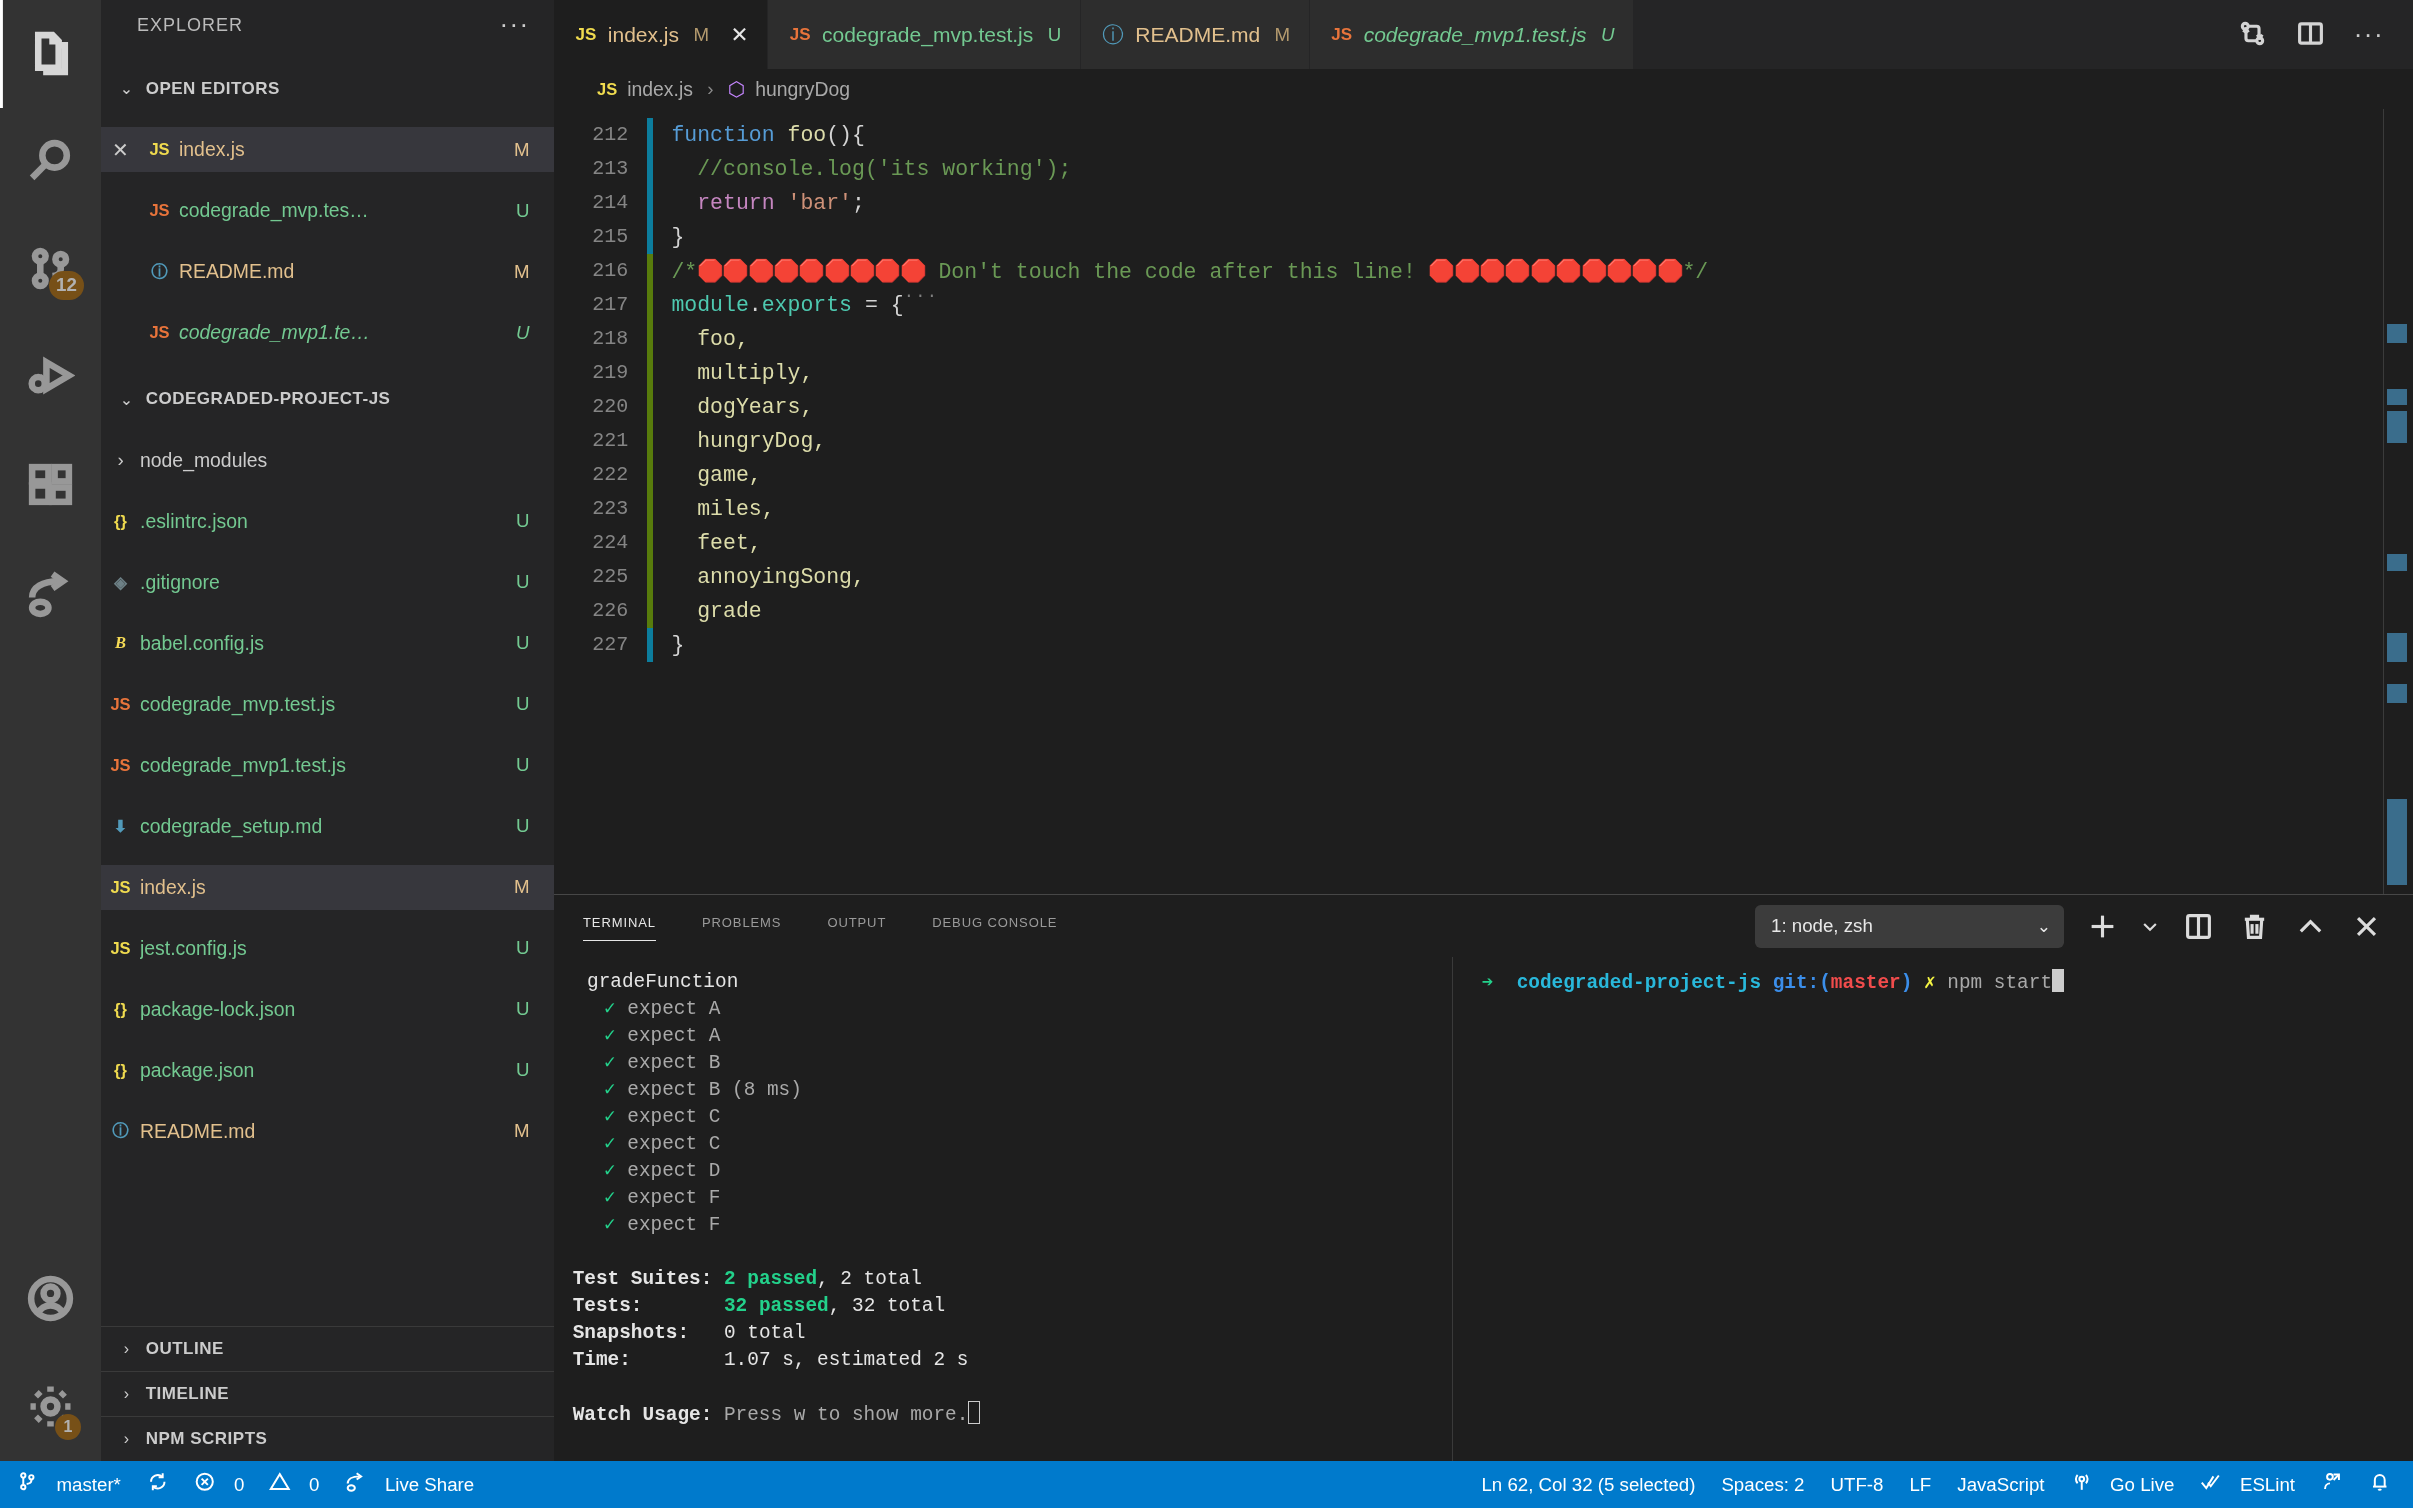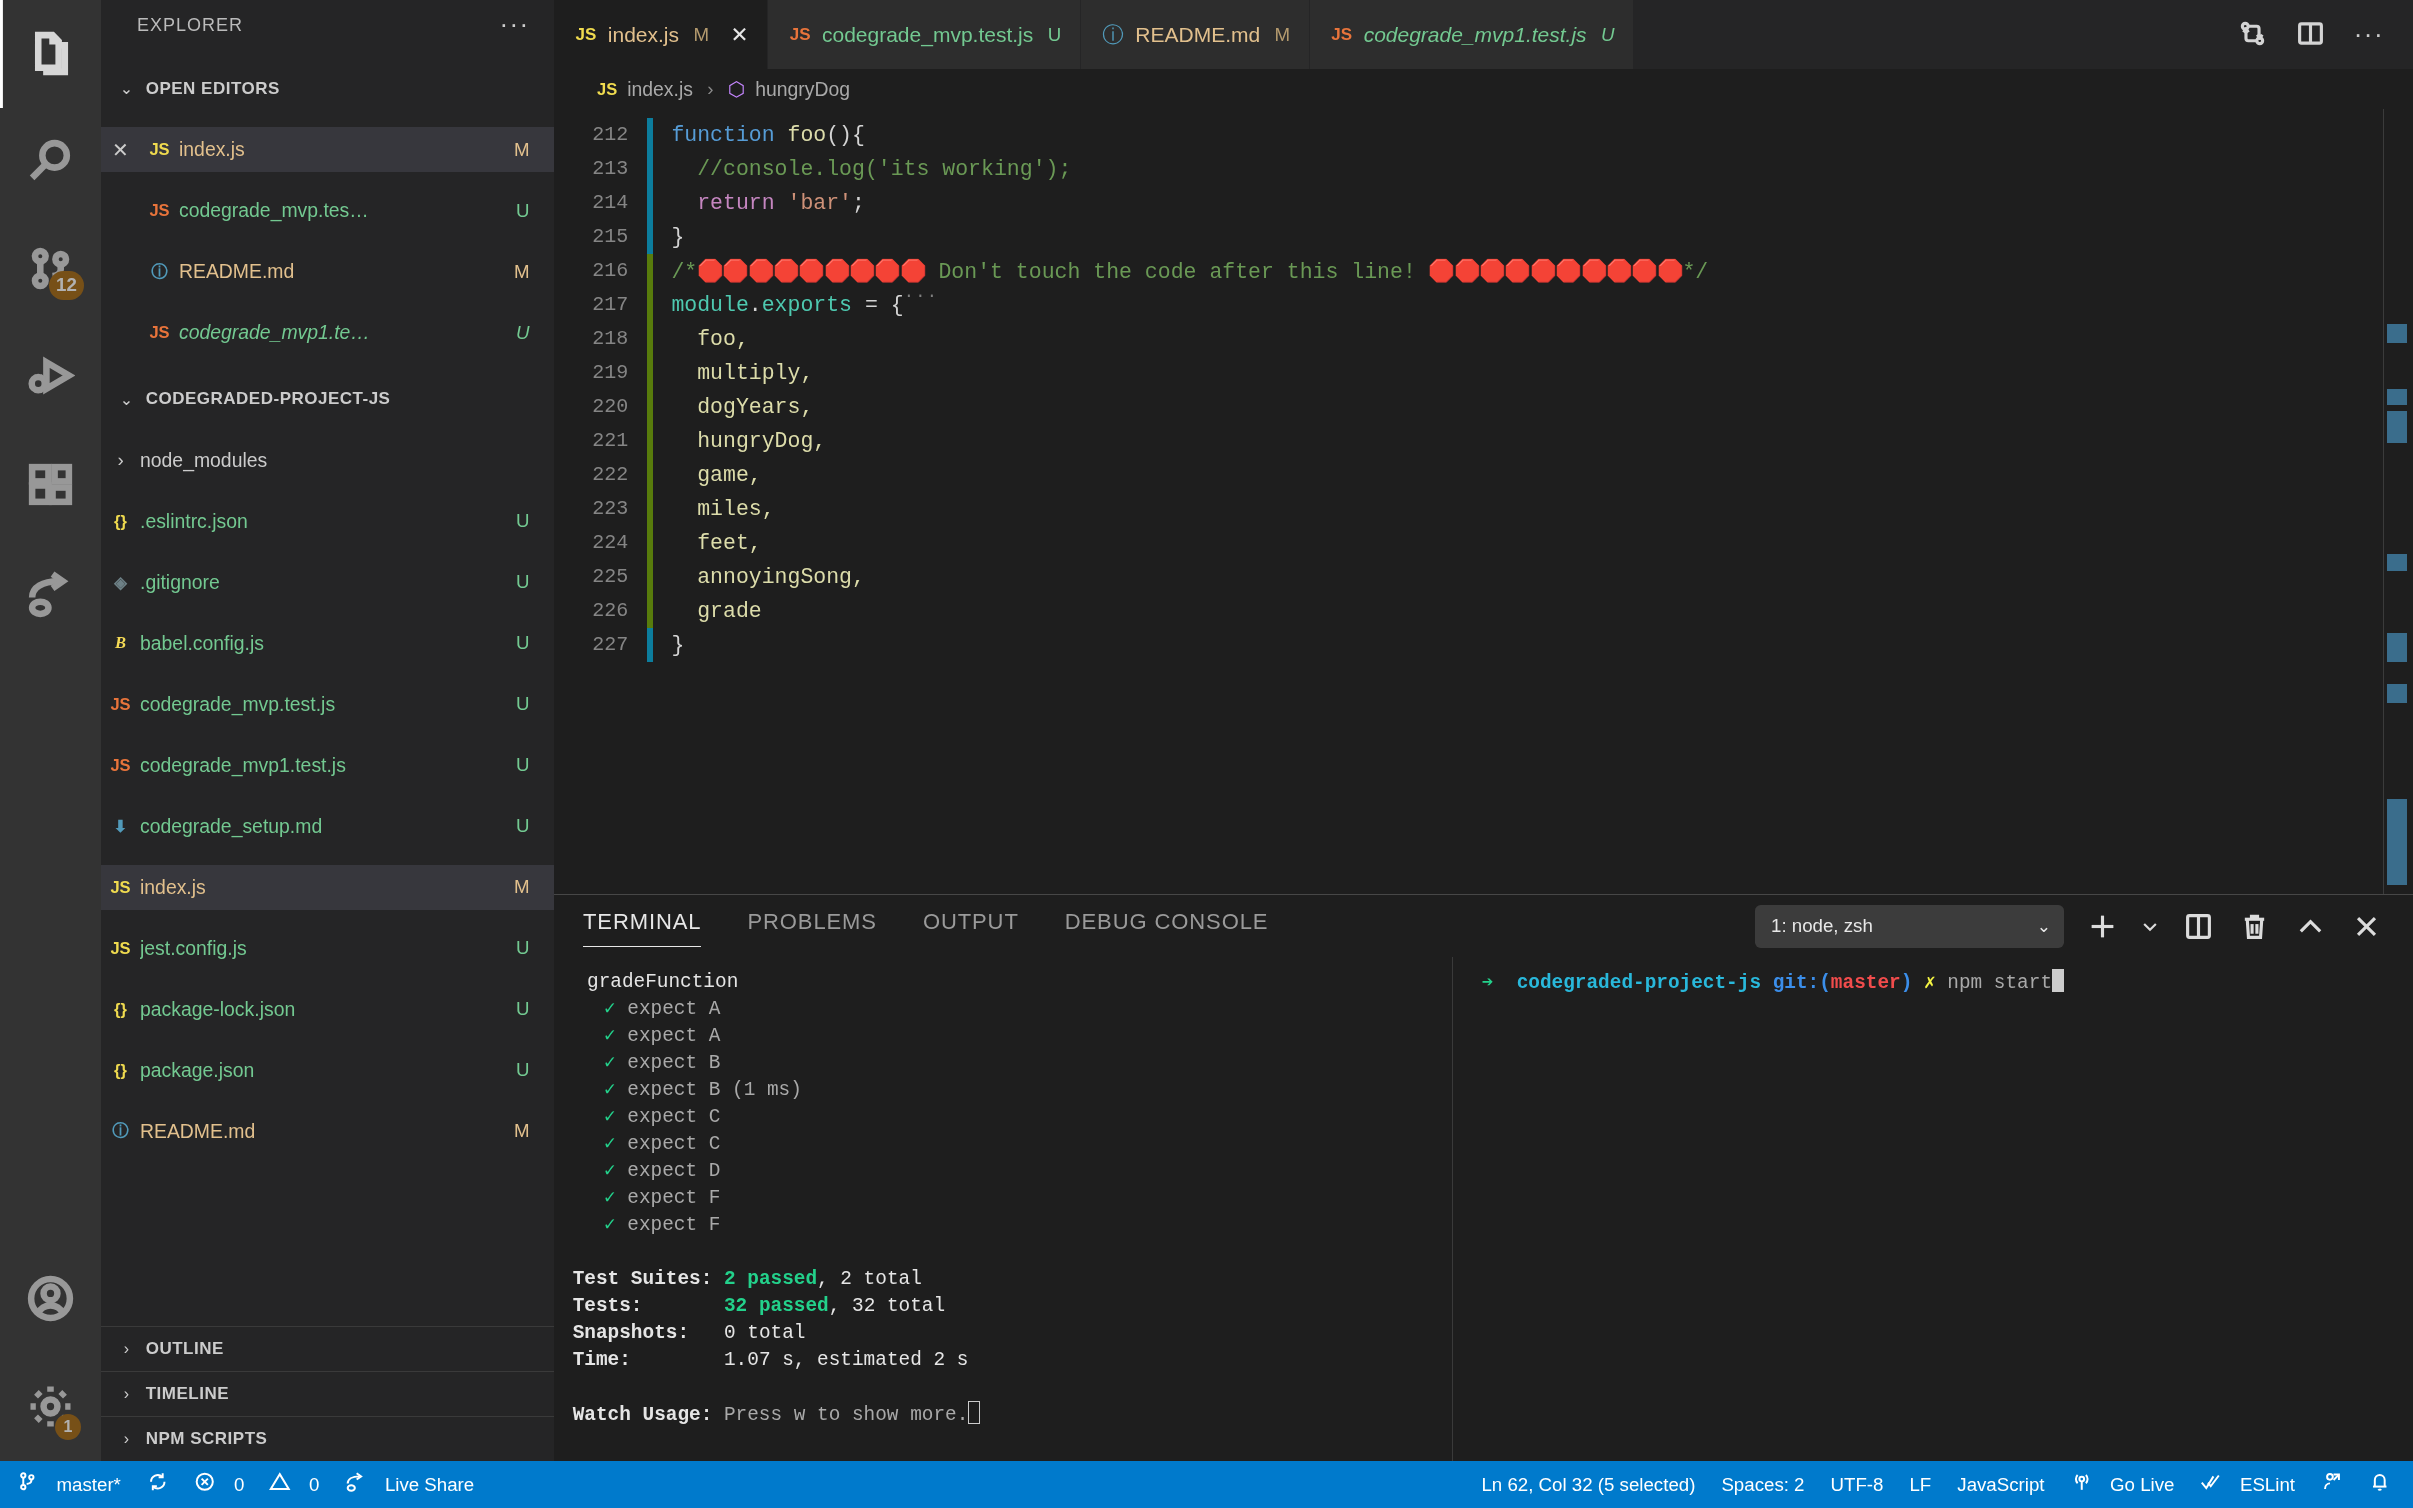--- a/index.html
+++ b/index.html
@@ -131,21 +131,21 @@
   .emoji-run { color: #ff2d1a; letter-spacing: -1.4px; font-size: 21.5px; }
 
   
   .overview { position: absolute; right: 0; top: 0; width: 29px; height: 100%; background: #1e1e1e; }
   .ov-mark { position: absolute; left: 2.9px; width: 20px; }
   .editor-vscroll { position:absolute; right: 29px; top:0; width: 0.7px; height: 100%; background: #3b3b3b; }
 
   
   .panel { height: 567px; flex: 0 0 567px; background: #1e1e1e; border-top: 0.7px solid #474747; display: flex; flex-direction: column; }
   .panel-head { height: 62px; display: flex; align-items: center; padding-left: 29px; }
-  .ptab { font-size: 22px; color: #9a9a9a; letter-spacing: 0.9px; margin-right: 46px; cursor: pointer; padding-bottom: 7.2px; position: relative; }
+  .ptab { font-size: 13px; color: #9a9a9a; letter-spacing: 0.9px; margin-right: 46px; cursor: pointer; padding-bottom: 7.2px; position: relative; }
   .ptab.active { color: #e7e7e7; }
   .ptab.active::after { content:""; position:absolute; left:0; right:0; bottom:-4.3px; height:1.4px; background:#e7e7e7; }
   .panel-actions { margin-left: auto; display: flex; align-items: center; gap: 20px; padding-right: 29px; }
   .term-select {
     width: 309px; height: 43px; background: #3c3c3c; border-radius: 5.7px;
     display: flex; align-items: center; justify-content: space-between;
     padding: 0 13px 0 16px; color: #e7e7e7; font-size: 18.7px; cursor: pointer;
   }
   .pa-icon { width: 36px; height: 36px; display: flex; align-items: center; justify-content: center; cursor: pointer; }
   .pa-icon svg { width: 29px; height: 29px; stroke: #dcdcdc; fill: none; stroke-width: 2.6; }
@@ -587,21 +587,21 @@
           </div>
         </div>
 
         <div class="term-body">
           <div class="term-left">
             <div class="tl t-white" style="padding-left:33px">gradeFunction</div>
 
             <div class="tl" style="padding-left:50px"><span class="t-green">✓</span> <span class="t-grey">expect A</span></div>
             <div class="tl" style="padding-left:50px"><span class="t-green">✓</span> <span class="t-grey">expect A</span></div>
             <div class="tl" style="padding-left:50px"><span class="t-green">✓</span> <span class="t-grey">expect B</span></div>
-            <div class="tl" style="padding-left:50px"><span class="t-green">✓</span> <span class="t-grey">expect B (1 ms)</span></div>
+            <div class="tl" style="padding-left:50px"><span class="t-green">✓</span> <span class="t-grey">expect B (8 ms)</span></div>
             <div class="tl" style="padding-left:50px"><span class="t-green">✓</span> <span class="t-grey">expect C</span></div>
             <div class="tl" style="padding-left:50px"><span class="t-green">✓</span> <span class="t-grey">expect C</span></div>
             <div class="tl" style="padding-left:50px"><span class="t-green">✓</span> <span class="t-grey">expect D</span></div>
             <div class="tl" style="padding-left:50px"><span class="t-green">✓</span> <span class="t-grey">expect F</span></div>
             <div class="tl" style="padding-left:50px"><span class="t-green">✓</span> <span class="t-grey">expect F</span></div>
 
             <div class="tl" style="height:27px"> </div>
 
             <div class="tl" style="padding-left:18.7px"><span class="t-white t-bold">Test Suites:</span><span> </span><span class="t-green t-bold">2 passed</span><span class="t-white">, 2 total</span></div>
             <div class="tl" style="padding-left:18.7px"><span class="t-white t-bold">Tests:</span><span>       </span><span class="t-green t-bold">32 passed</span><span class="t-white">, 32 total</span></div>

